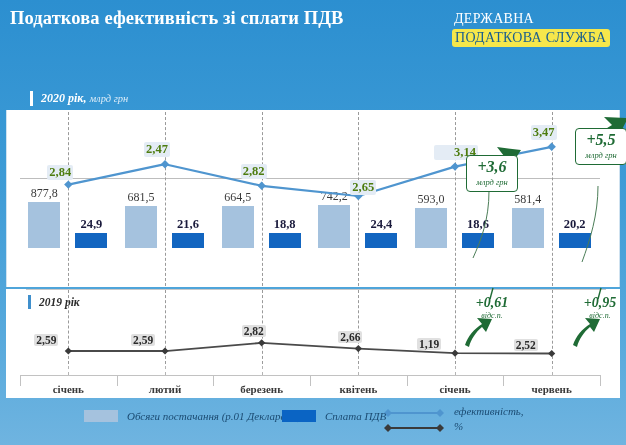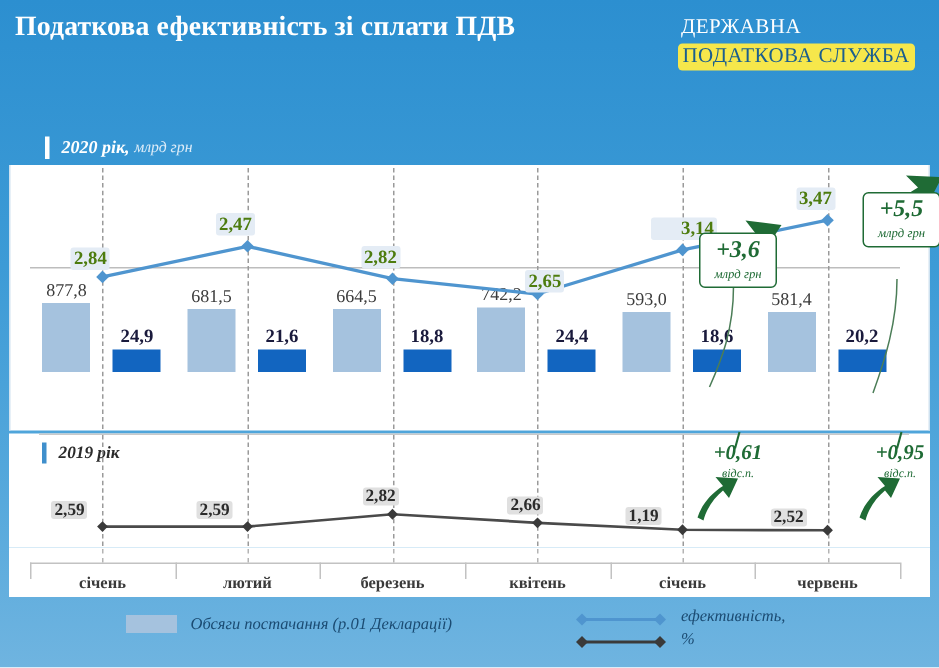--- a/index.html
+++ b/index.html
@@ -512,20 +512,24 @@
       <div class="month-name" style="left: 307.333px;">квітень</div>
       <div class="month-name" style="left: 404px;">січень</div>
       <div class="month-name" style="left: 500.667px;">червень</div>
     </div>
 
   <div id="legend">
     <div class="legend-item" style="left:78px; top:12px;">
       <div class="legend-swatch supply"></div>
       <div class="legend-text">Обсяги постачання (р.01 Декларації)</div>
     </div>
+    <div class="legend-item" style="left:276px; top:12px;">
+      <div class="legend-swatch vat"></div>
+      <div class="legend-text">Сплата ПДВ</div>
+    </div>
     <div id="legend-eff">
       <div class="text-col">
         <div>ефективність, %</div>
       </div>
     </div>
   </div>
 
 </div>
 
 </body></html>

